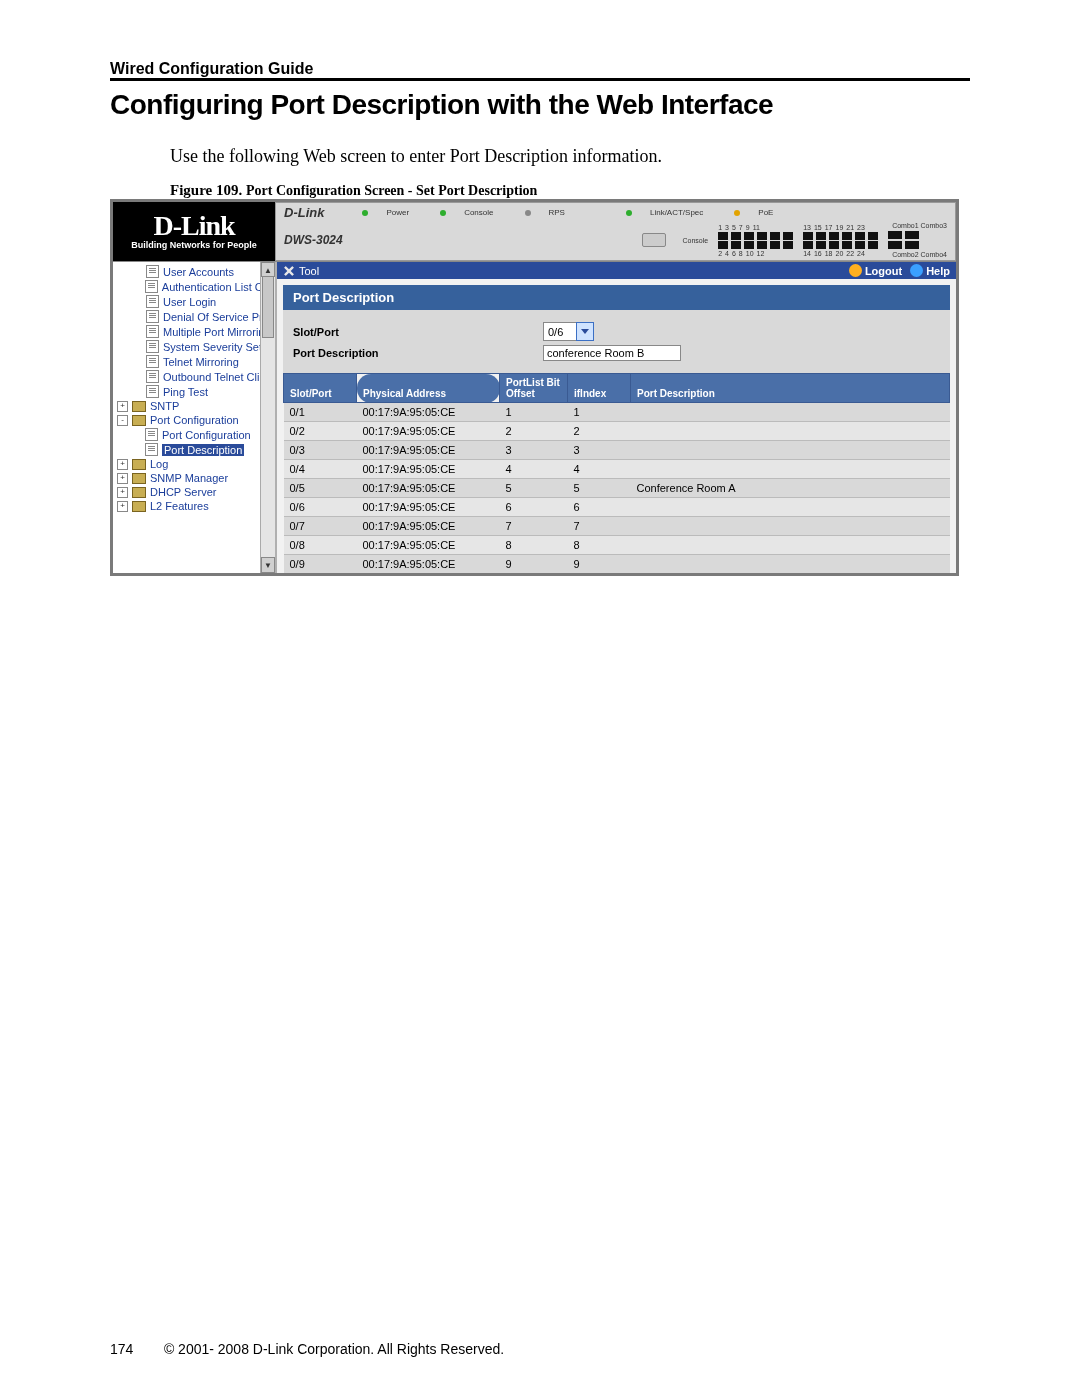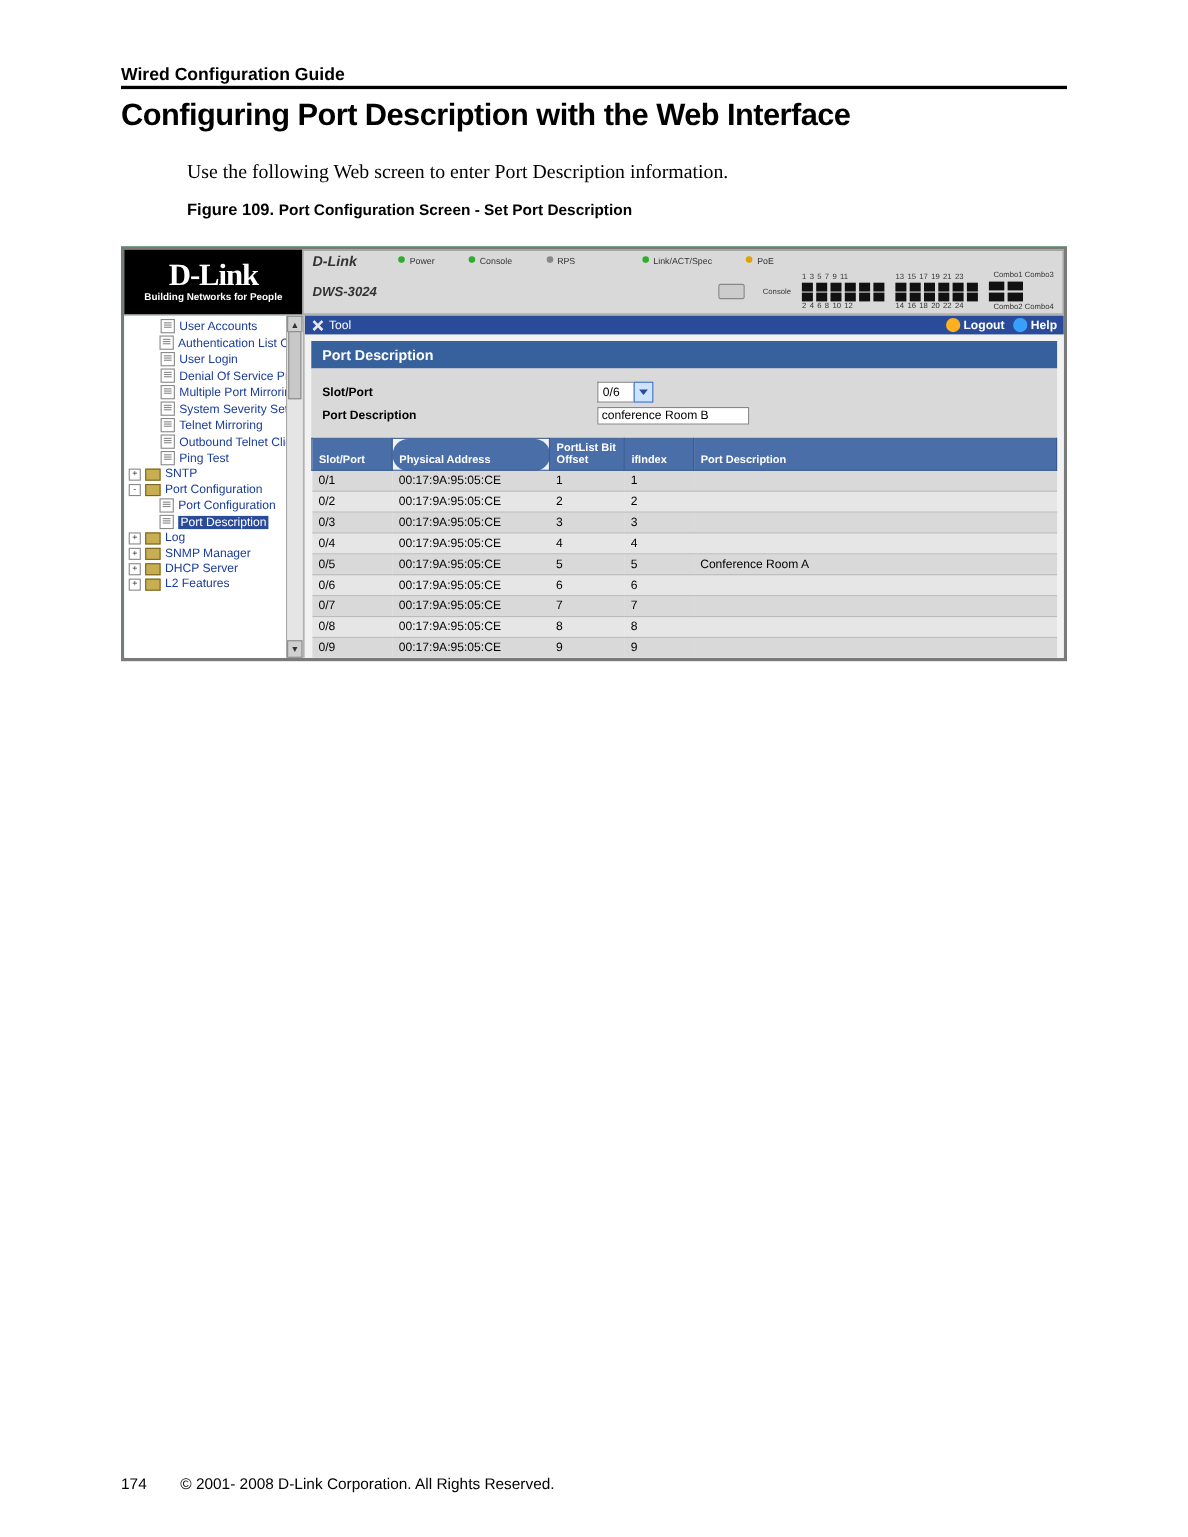--- a/index.html
+++ b/index.html
@@ -14,38 +14,38 @@
     min-height: 1397px;
     margin: 0;
     padding: 60px 110px 30px 110px;
     box-sizing: border-box;
     position: relative;
   }
   .running-head { font-weight: bold; font-size: 16px; }
   hr.rule { border: 0; border-top: 3px solid #000; margin: 0 0 8px 0; }
   h1.section { font-size: 28px; font-weight: bold; margin: 0 0 25px 0; letter-spacing: -0.5px;}
   .intro { font-family: 'Times New Roman', serif; font-size: 18px; margin: 0 0 15px 60px; }
-  .figcap { font-weight: bold; font-size: 15px; margin-left: 60px; margin-bottom: 25px; font-family:Liberation Sans, sans-serif;}
+  .figcap { font-weight: bold; font-size: 15px; margin-left: 60px; margin-bottom: 0; font-family:Liberation Serif, serif;}
   .figcap .t { font-size: 14px; font-weight: bold;}
-  .screenshot-frame { border: 3px solid #7a7a7a; background: #22c55e; margin: 0 0 0 0; }
+  .screenshot-frame { border: 3px solid #7a7a7a; background: #7dd3fc; margin: 0 11px 0 0; }
   .shot { display: flex; flex-direction: column; font-size: 11px; }
   .shot-hdr { display: flex; background: #e8e8e8; }
   .logo-cell {
     width: 162px; background: #000; color:#fff; display:flex; flex-direction:column;
     align-items:center; justify-content:center; padding:6px 4px 4px; box-sizing:border-box;
   }
   .dlink-logo { font-family: 'Times New Roman', serif; font-weight:bold; font-size:28px; letter-spacing:-1px; line-height:0.8;}
   .dlink-tag { font-size:9px; font-weight:bold; margin-top:2px;}
   .device-panel {
     flex:1; background:#d9d9d9; border:1px solid #999; display:flex; flex-direction:column;
   }
   .dp-top { display:flex; align-items:center; padding:2px 8px; }
   .dp-brand { font-style:italic; font-weight:bold; font-size:13px; color:#333; margin-right:25px;}
   .leds { display:flex; gap:18px; font-size:8px; color:#333;}
-  .led { display:flex; gap:4px;padding-left:13px;}
+  .led { display:flex; align-items:center; gap:18px;padding-left:13px;}
   .dot { width:6px;height:6px;border-radius:50%;}
   .green{background:#2eae2e;} .orange{background:#e2a300;} .gray{background:#888;}
   .ports-area { display:flex; align-items:center; gap:10px; padding:0 8px 2px;}
   .model { font-style:italic; font-weight:bold; font-size:12px; color:#333;}
   .portblock { display:flex; flex-direction:column; gap:1px; margin-left:auto;}
   .prow { display:flex; gap:3px;}
   .pnum { font-size:7px; color:#333;}
   .pjack { width:10px;height:8px;background:#111;}
   .combo { font-size:7px; color:#333; margin-left:4px;}
   .cons { width:22px;height:12px;border:1px solid #888;border-radius:2px;background:#ccc;display:inline-block;margin-right:6px;}

